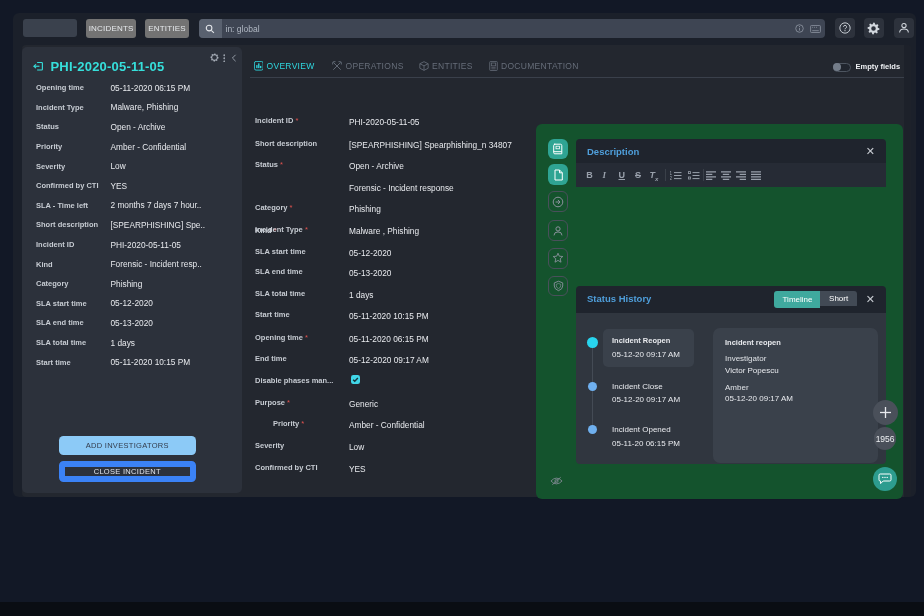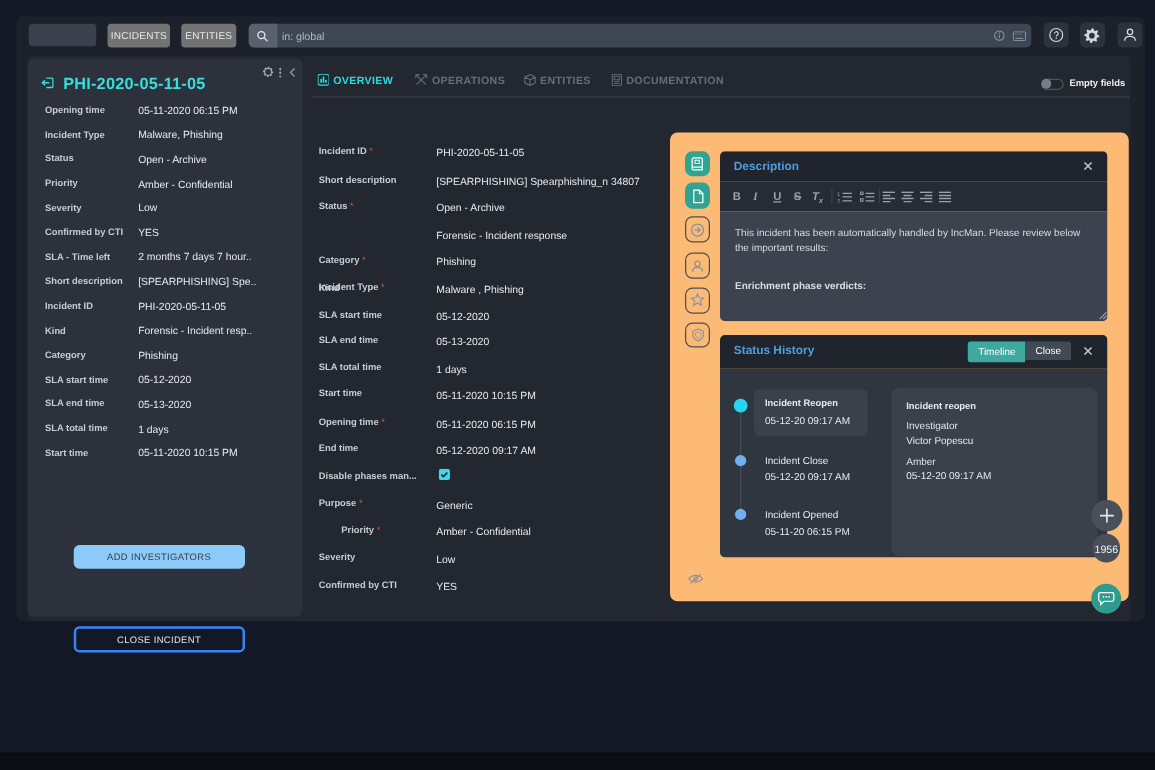--- a/index.html
+++ b/index.html
@@ -7,21 +7,21 @@
 svg { display:block; }
 .topbtn { top:19px; height:19px; background:#737373; border-radius:3px; color:#e6e9ec; font-size:8px; letter-spacing:0.2px; display:flex; align-items:center; justify-content:center; }
 .tico { top:18px; width:20px; height:20px; background:#2d323c; border-radius:4px; display:flex; align-items:center; justify-content:center; }
 .lrow { position:absolute; left:14px; width:200px; height:12px; font-size:7.5px; line-height:9px; }
 .lrow b { color:#c7ccd3; font-weight:bold; font-size:7.5px; }
 .lrow span { position:absolute; left:74.5px; top:0.5px; color:#e8eaee; font-size:8.3px; white-space:nowrap; }
 .mrow { position:absolute; white-space:nowrap; font-size:7.5px; line-height:9px; }
 .mrow b { color:#c7ccd3; font-weight:bold; font-size:7.5px; }
 .mrow i { color:#e0524e; font-style:normal; font-size:7.5px; }
 .mval { position:absolute; color:#e8eaee; font-size:8.3px; white-space:nowrap; }
-.tab { position:absolute; top:14px; height:14px; display:flex; align-items:flex-start; gap:3.5px; font-size:8.5px; font-weight:bold; color:#666d79; letter-spacing:0.3px; }
+.tab { position:absolute; top:14px; height:14px; display:flex; align-items:center; gap:3.5px; font-size:8.5px; font-weight:normal; color:#666d79; letter-spacing:0.3px; }
 .sico { position:absolute; left:11.7px; width:20.7px; height:20.5px; border-radius:6px; display:flex; align-items:center; justify-content:center; }
 .sico.on { background:#2fa493; }
 .sico.off { border:1px solid #49505b; }
 .panel { position:absolute; left:40px; width:310px; border-radius:4px; overflow:hidden; }
 .phead { background:#1f242d; display:flex; align-items:center; padding:0 11px; }
 .phead .t { color:#4f9fdb; font-size:9.5px; font-weight:bold; }
 .px { color:#c8ccd2; font-size:11px; font-weight:normal; }
 .circ { position:absolute; border-radius:50%; display:flex; align-items:center; justify-content:center; }
 </style></head><body>
 <div class="a" style="left:13px; top:13px; width:903px; height:484px; background:#1b202a; border-radius:6px;"></div>
@@ -106,21 +106,21 @@
 <div class="lrow" style="top:153.8px;"><b>SLA - Time left</b><span>2 months 7 days 7 hour..</span></div>
 <div class="lrow" style="top:173.4px;"><b>Short description</b><span>[SPEARPHISHING] Spe..</span></div>
 <div class="lrow" style="top:193.0px;"><b>Incident ID</b><span>PHI-2020-05-11-05</span></div>
 <div class="lrow" style="top:212.6px;"><b>Kind</b><span>Forensic - Incident resp..</span></div>
 <div class="lrow" style="top:232.2px;"><b>Category</b><span>Phishing</span></div>
 <div class="lrow" style="top:251.8px;"><b>SLA start time</b><span>05-12-2020</span></div>
 <div class="lrow" style="top:271.4px;"><b>SLA end time</b><span>05-13-2020</span></div>
 <div class="lrow" style="top:291.0px;"><b>SLA total time</b><span>1 days</span></div>
 <div class="lrow" style="top:310.6px;"><b>Start time</b><span>05-11-2020 10:15 PM</span></div>
 <div class="a" style="left:36.5px; top:389px; width:137.5px; height:19px; background:#8ccaf7; border-radius:4.5px; color:#333c4b; font-size:7.5px; letter-spacing:0.3px; display:flex; align-items:center; justify-content:center;">ADD INVESTIGATORS</div>
-<div class="a" style="left:36.5px; top:414px; width:137.5px; height:20.5px; border:2px solid #3b82f6; border-radius:4.5px; color:#e2e5ea; font-size:7.5px; letter-spacing:0.3px; display:flex; align-items:center; justify-content:center;margin-top:40px;">CLOSE INCIDENT</div>
+<div class="a" style="left:36.5px; top:414px; width:137.5px; height:20.5px; border:6px solid #3b82f6; border-radius:4.5px; color:#e2e5ea; font-size:7.5px; letter-spacing:0.3px; display:flex; align-items:center; justify-content:center;">CLOSE INCIDENT</div>
 </div>
 <div class="tab" style="left:231.5px; color:#2fd8e0;">
 <svg width="9.5" height="9.5" viewBox="0 0 12 12">
         <rect x="0.5" y="0.5" width="11" height="11" rx="2.2" fill="none" stroke="#2fd8e0" stroke-width="1.1"></rect>
         <rect x="2.8" y="5.2" width="1.7" height="3.8" fill="#2fd8e0"></rect>
         <rect x="5.2" y="3" width="1.7" height="6" fill="#2fd8e0"></rect>
         <rect x="7.6" y="6.2" width="1.7" height="2.8" fill="#2fd8e0"></rect>
       </svg>
 OVERVIEW</div>
 <div class="tab" style="left:310px;">
@@ -178,21 +178,21 @@
       </svg>
     </div>
 <div class="mrow" style="left:233px; top:352.5px;"><b>Purpose</b> <i>*</i></div>
 <div class="mval" style="left:327px; top:353.7px;">Generic</div>
 <div class="mrow" style="left:233px; top:373.9px;padding-left:18px;"><b>Priority</b> <i>*</i></div>
 <div class="mval" style="left:327px; top:375.1px;">Amber - Confidential</div>
 <div class="mrow" style="left:233px; top:396.0px;"><b>Severity</b></div>
 <div class="mval" style="left:327px; top:397.2px;">Low</div>
 <div class="mrow" style="left:233px; top:417.5px;"><b>Confirmed by CTI</b></div>
 <div class="mval" style="left:327px; top:418.7px;">YES</div>
-<div class="a" style="left:514px; top:61px; width:367px; height:375px; background:#fdba74; border-radius:6px;">
+<div class="a" style="left:514px; top:79px; width:367px; height:375px; background:#14532d; border-radius:6px;">
 <div class="sico on" style="top:14.6px;">
         <svg width="12" height="12" viewBox="0 0 12 12">
           <path d="M2.2 1.2 h6.2 a1.4 1.4 0 0 1 1.4 1.4 v8.2 h-7 a1.1 1.1 0 0 1 -1.1 -1.1 v-7 a1.5 1.5 0 0 1 1.5 -1.5 z" fill="none" stroke="#fff" stroke-width="1"></path>
           <line x1="1.6" y1="8.7" x2="9.8" y2="8.7" stroke="#fff" stroke-width="1"></line>
           <rect x="4" y="3.2" width="3.4" height="2.6" fill="none" stroke="#fff" stroke-width="0.8"></rect>
         </svg>
       </div>
 <div class="sico on" style="top:40.3px;">
         <svg width="11" height="12" viewBox="0 0 11 12">
           <path d="M2 1 h4.5 l2.8 2.8 v7.2 h-7.3 z" fill="none" stroke="#fff" stroke-width="1"></path>
@@ -267,35 +267,27 @@
             <line x1="0" y1="5.8" x2="10" y2="5.8" stroke="#99a0ab" stroke-width="1.2"></line>
             <line x1="3.7" y1="8.3" x2="10" y2="8.3" stroke="#99a0ab" stroke-width="1.2"></line>
           </svg>
 <svg style="position:absolute; left:174.5px; top:8px;" width="10" height="9" viewBox="0 0 10 9">
             <line x1="0" y1="0.8" x2="10" y2="0.8" stroke="#99a0ab" stroke-width="1.2"></line>
             <line x1="0" y1="3.3" x2="10" y2="3.3" stroke="#99a0ab" stroke-width="1.2"></line>
             <line x1="0" y1="5.8" x2="10" y2="5.8" stroke="#99a0ab" stroke-width="1.2"></line>
             <line x1="0" y1="8.3" x2="10" y2="8.3" stroke="#99a0ab" stroke-width="1.2"></line>
           </svg>
 </div>
-<div style="height:88.5px; background:#3c434e; color:#dadce1; font-size:8px; line-height:11.2px; padding:12.5px 17px 0 12px; position:relative;">
-This incident has been automatically handled by IncMan. Please review below the important results:
-<div style="font-weight:bold; margin-top:19px;">Enrichment phase verdicts:</div>
-<svg style="position:absolute; right:0.5px; bottom:1px;" width="7" height="7" viewBox="0 0 7 7">
-            <line x1="0.8" y1="6.2" x2="6.2" y2="0.8" stroke="#9aa1ab" stroke-width="0.9"></line>
-            <line x1="3.6" y1="6.2" x2="6.2" y2="3.6" stroke="#9aa1ab" stroke-width="0.9"></line>
-          </svg>
-</div>
       </div>
 <div class="panel" style="top:162px; height:178px;">
 <div class="phead" style="height:27px;">
           <span class="t" style="position:relative; top:-1.2px;">Status History</span>
 <span style="margin-left:auto; display:flex; border-radius:3px; overflow:hidden;">
 <span style="background:#3fa99e; color:#fff; font-size:8px; width:46px; height:17px; display:flex; align-items:center; justify-content:center;">Timeline</span>
-<span style="background:#424a55; color:#fff; font-size:8px; width:36.3px; height:15.3px; display:flex; align-items:center; justify-content:center;">Close</span>
+<span style="background:#424a55; color:#fff; font-size:8px; width:36.3px; height:15.3px; display:flex; align-items:center; justify-content:center;">Short</span>
 </span>
 <span class="px" style="margin-left:9px;">✕</span>
         </div>
 <div style="height:151px; background:#30363f; position:relative;">
 <div style="position:absolute; left:16.2px; top:30px; width:1px; height:87px; background:#444b55;"></div>
 <div style="position:absolute; left:11.2px; top:24.3px; width:11px; height:11px; border-radius:50%; background:#28d5ee;"></div>
 <div style="position:absolute; left:12.2px; top:69px; width:9px; height:9px; border-radius:50%; background:#6fb0ef;"></div>
 <div style="position:absolute; left:12.2px; top:112.4px; width:9px; height:9px; border-radius:50%; background:#6fb0ef;"></div>
 <div style="position:absolute; left:27.4px; top:15.8px; width:90.8px; height:38.6px; background:#3a414b; border-radius:5px; padding:7px 0 0 8.6px; color:#e8eaee;">
 <div style="font-size:7.5px; font-weight:bold;">Incident Reopen</div>

